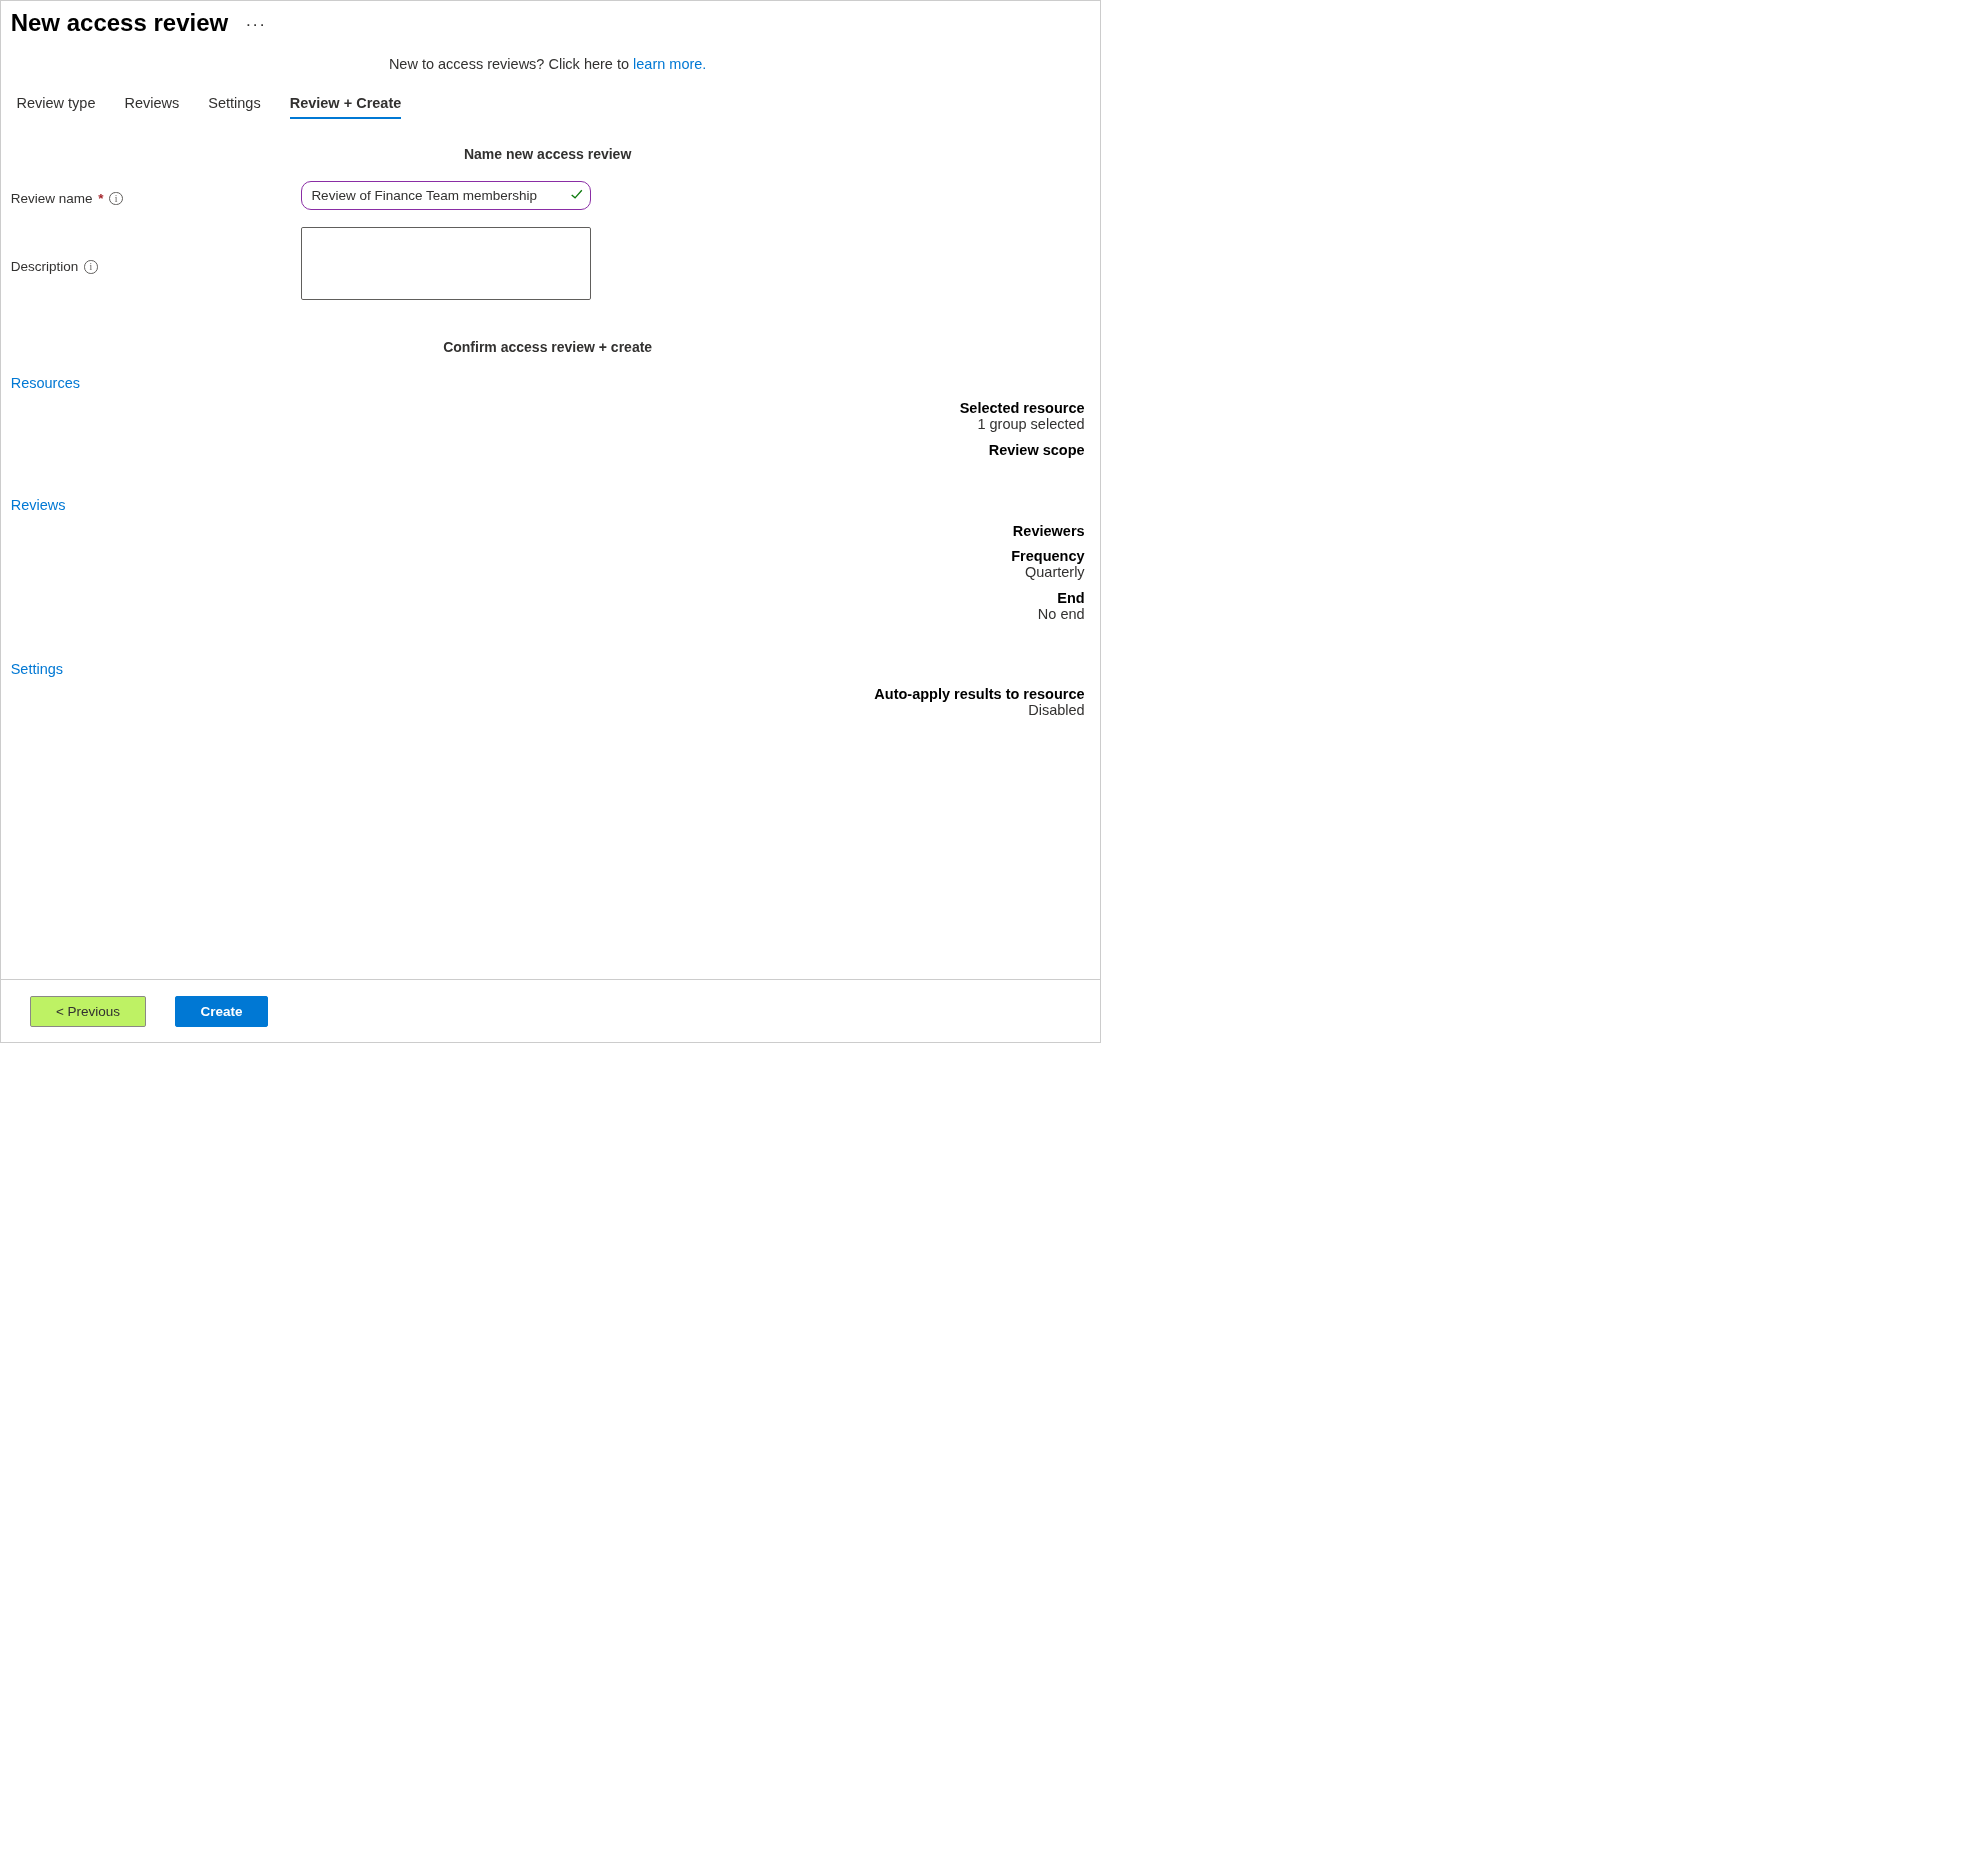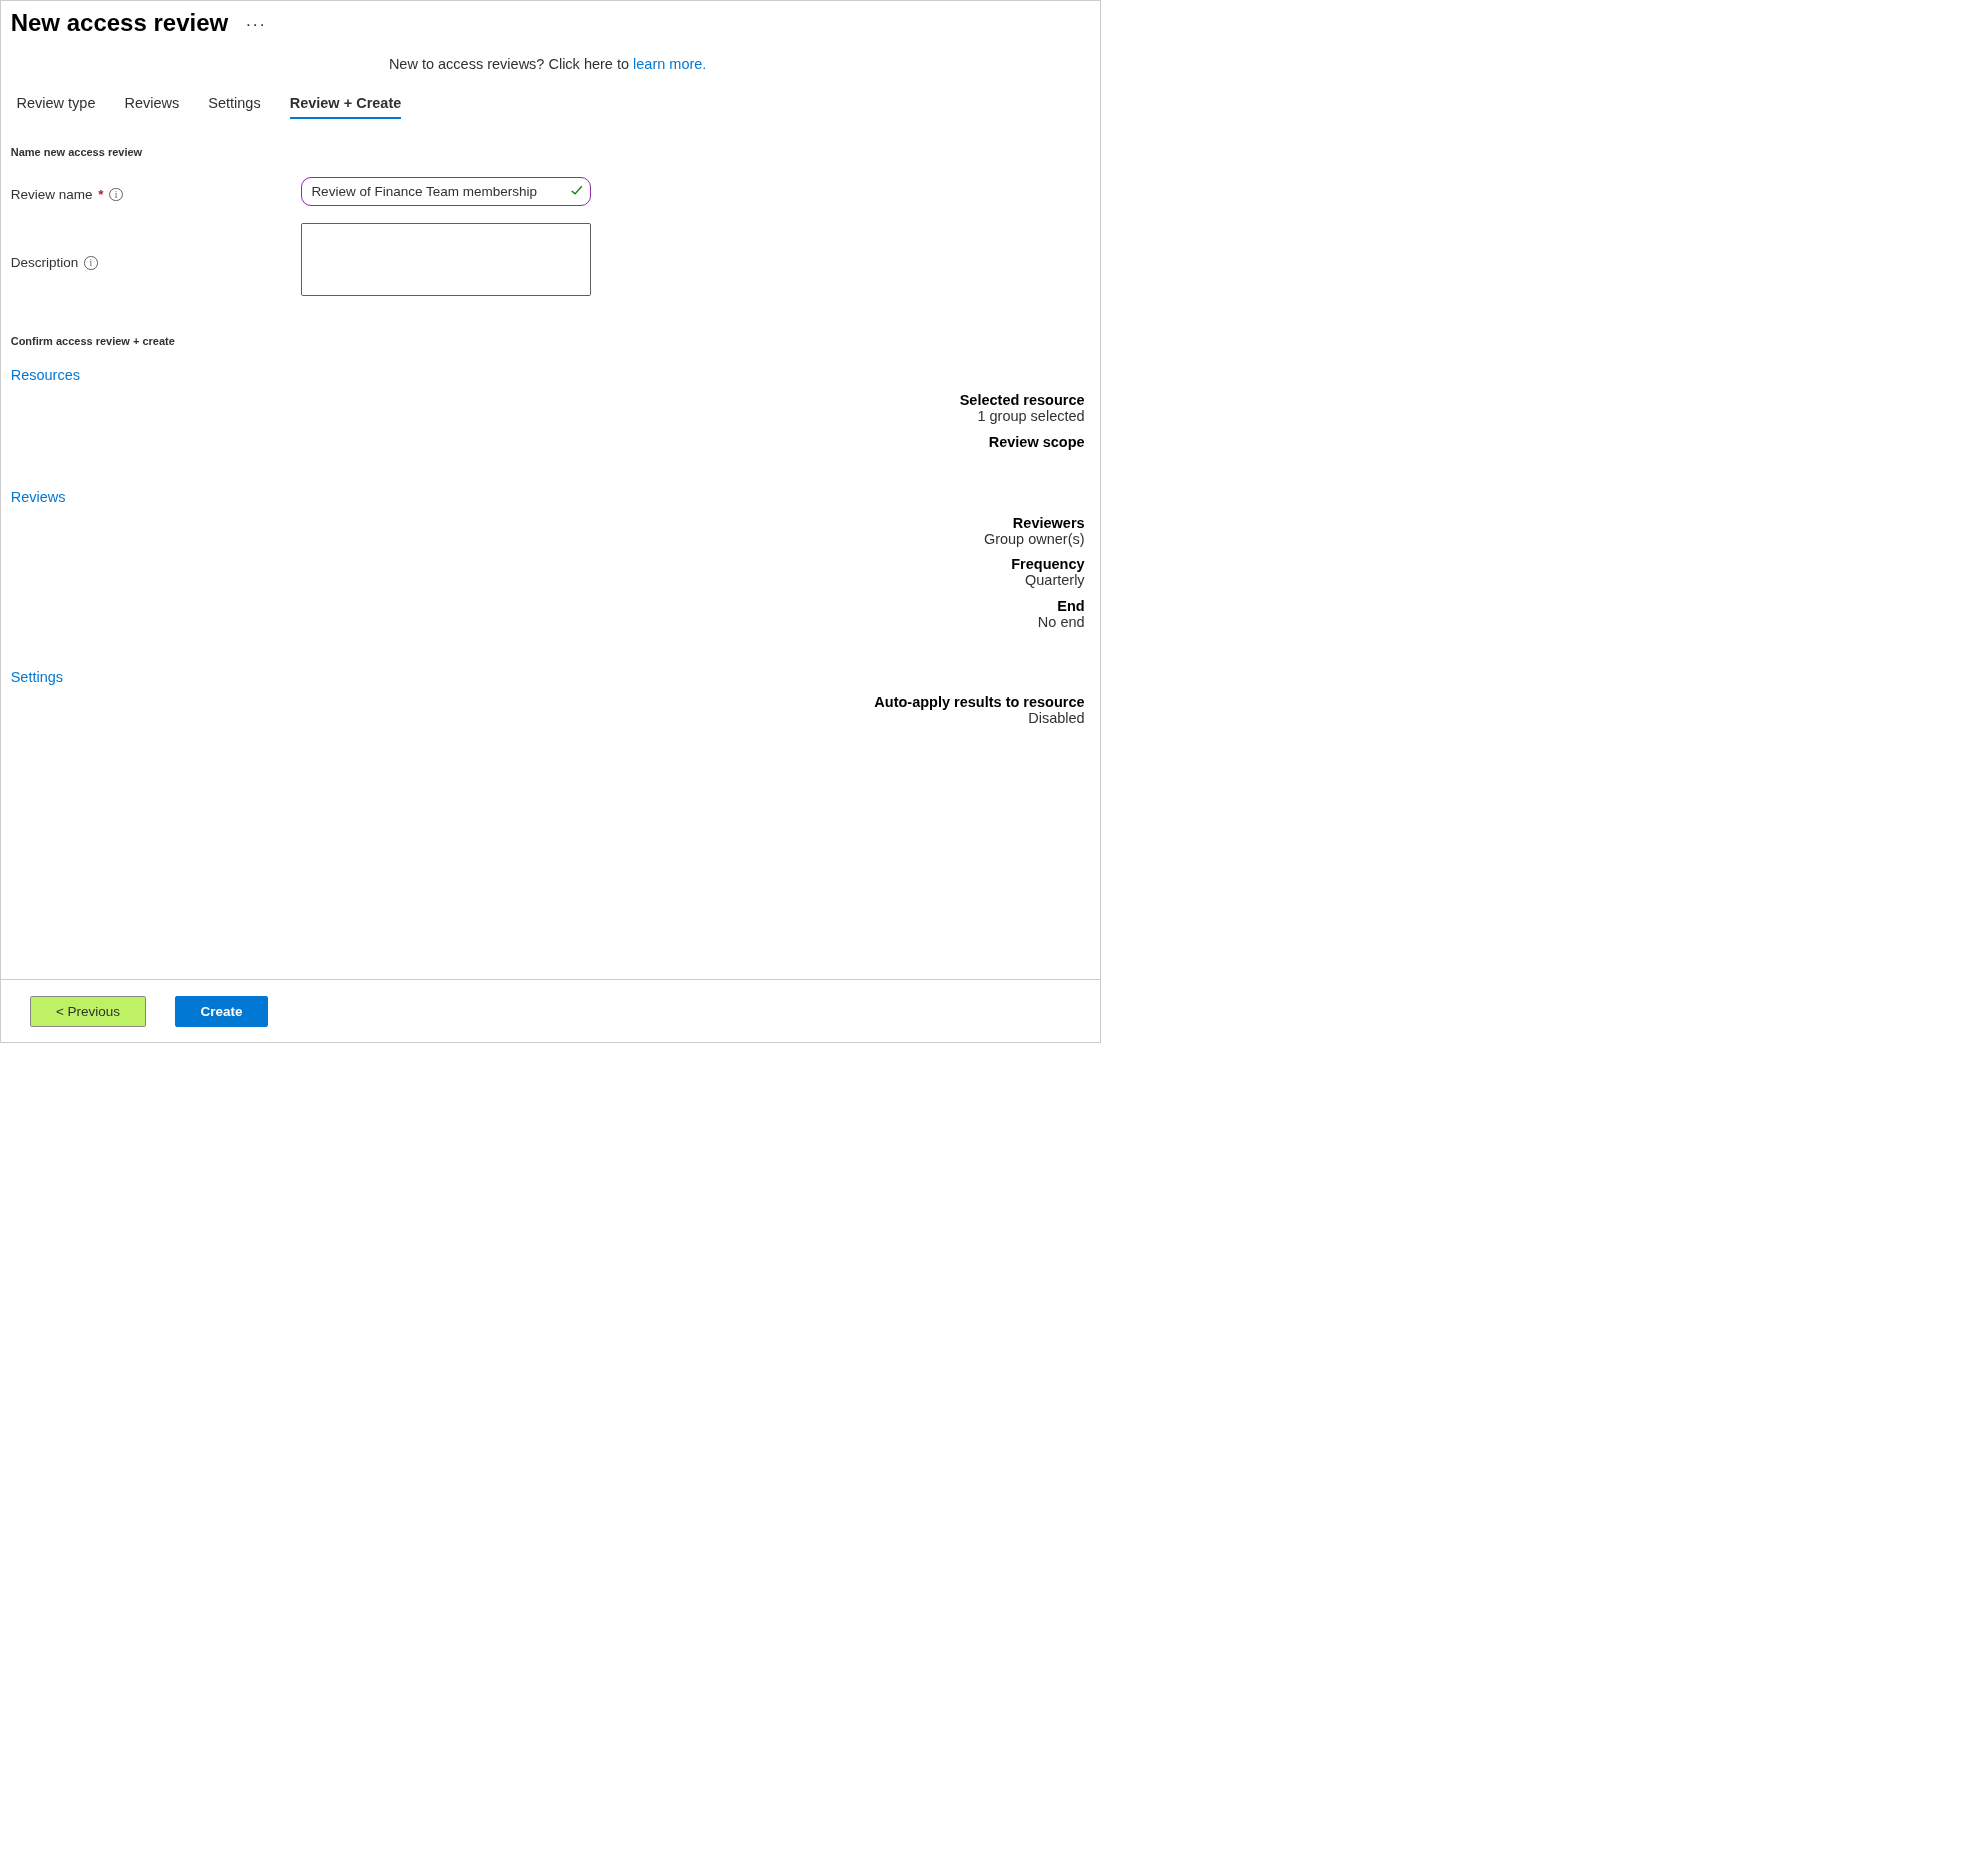--- a/index.html
+++ b/index.html
@@ -63,23 +63,24 @@
     font-size: 14.5px;
     color: #323130;
     padding-bottom: 5.8px;
     cursor: pointer;
   }
   .tab.active {
     font-weight: 600;
     border-bottom: 2.9px solid #0078d4;
   }
   .section-heading {
-    font-size: 11px;
+    font-size: 14px;
     font-weight: 600;
     margin: 0 0 19.3px 0;
+    text-align: center;
   }
   .form-row {
     display: flex;
     align-items: center;
     margin-bottom: 17.4px;
   }
   .form-label {
     width: 290px;
     font-size: 13.5px;
     color: #323130;
@@ -248,21 +249,20 @@
       <div class="kv-block">
         <div class="kv-label">Review scope</div>
       </div>
 
       <div class="group-spacer"></div>
 
       
       <span class="group-link">Reviews</span>
       <div class="kv-block">
         <div class="kv-label">Reviewers</div>
-        <div class="kv-value">Group owner(s)</div>
       </div>
       <div class="kv-block">
         <div class="kv-label">Frequency</div>
         <div class="kv-value">Quarterly</div>
       </div>
       <div class="kv-block">
         <div class="kv-label">End</div>
         <div class="kv-value">No end</div>
       </div>
 

